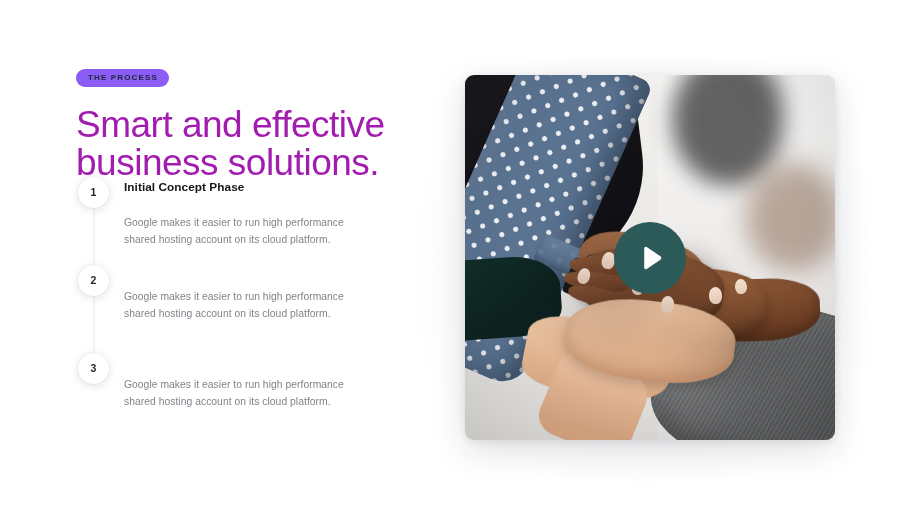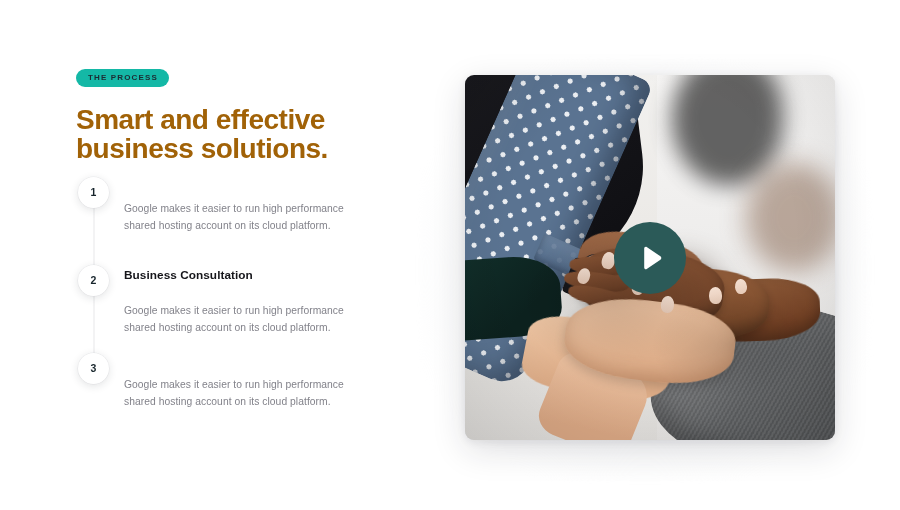--- a/index.html
+++ b/index.html
@@ -26,37 +26,37 @@
   
   .left-col {
     position: absolute;
     left: 76px;
     top: 66px;
     width: 320px;
   }
 
   .eyebrow-badge {
     display: inline-block;
-    background: #14b8a6;
+    background: #8b5cf6;
     color: #1c2b33;
     font-size: 8px;
     font-weight: bold;
     letter-spacing: 1.15px;
     padding: 5px 11px 5px 12px;
     border-radius: 20px;
     line-height: 1;
   }
 
   .headline {
     margin-top: 19px;
-    font-size: 28px;
-    font-weight: bold;
+    font-size: 37px;
+    font-weight: normal;
     line-height: 1.03;
     letter-spacing: -0.5px;
-    color: #a16207;
+    color: #a21caf;
     white-space: pre-line;
   }
 
   
   .steps {
     position: absolute;
     left: 76px;
     top: 177px;
     width: 320px;
   }
@@ -470,31 +470,31 @@
   </div>
 
   <div class="steps">
 
     <div class="step">
       <div class="step-marker-col">
         <div class="step-line"></div>
         <div class="step-circle">1</div>
       </div>
       <div class="step-body">
+        <div class="step-title">Initial Concept Phase</div>
         <div class="step-desc">Google makes it easier to run high performance shared hosting account on its cloud platform.</div>
       </div>
     </div>
 
     <div class="step">
       <div class="step-marker-col">
         <div class="step-line"></div>
         <div class="step-circle">2</div>
       </div>
       <div class="step-body">
-        <div class="step-title">Business Consultation</div>
         <div class="step-desc">Google makes it easier to run high performance shared hosting account on its cloud platform.</div>
       </div>
     </div>
 
     <div class="step">
       <div class="step-marker-col">
 
         <div class="step-circle">3</div>
       </div>
       <div class="step-body">

